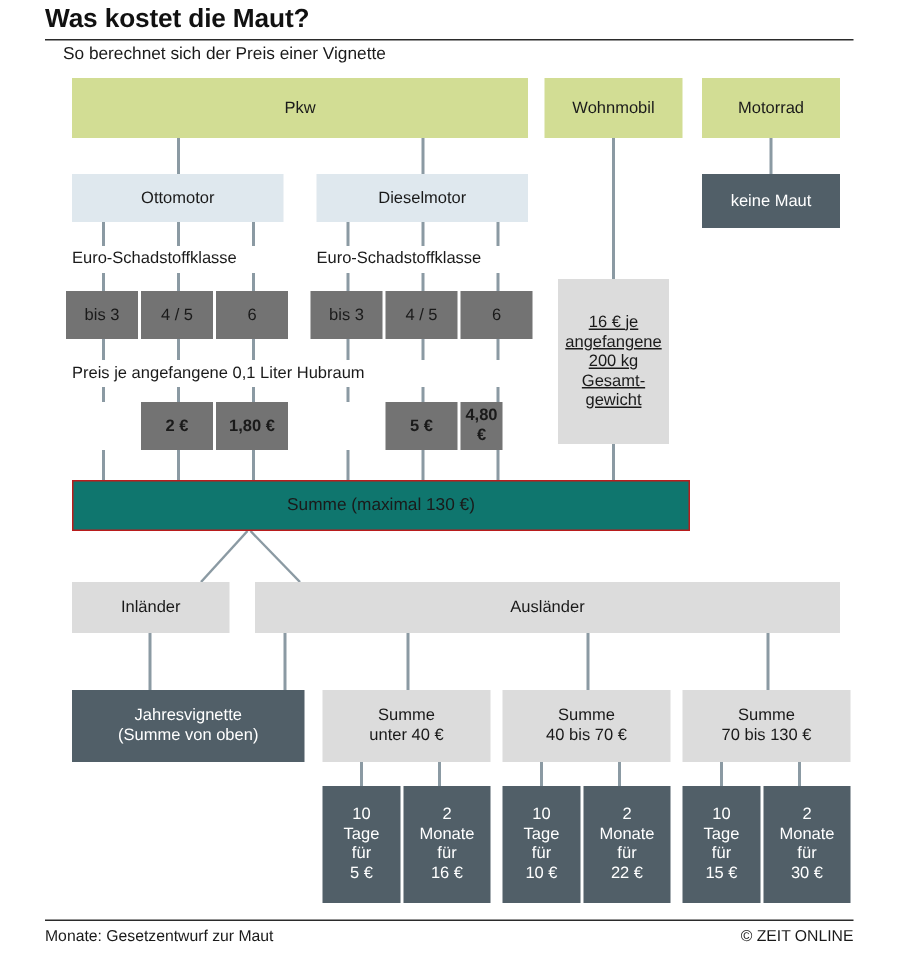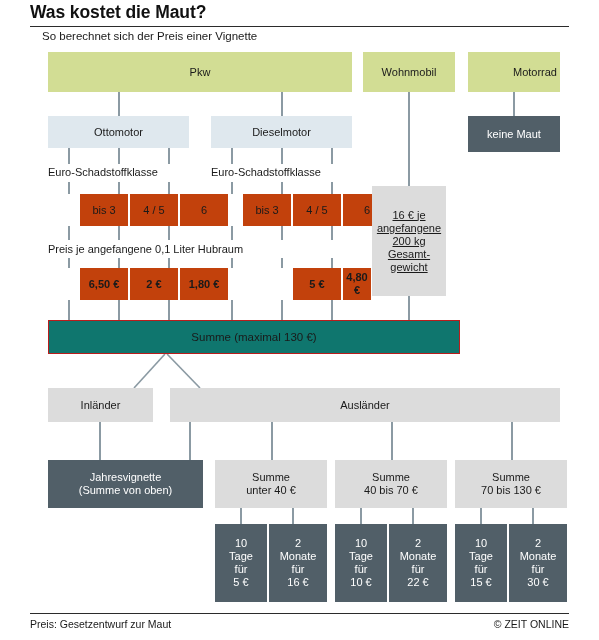--- a/index.html
+++ b/index.html
@@ -48,21 +48,21 @@
     align-items:center;
     justify-content:center;
     text-align:center;
     font-size:11px;
     line-height:13px;
     color:#1a1a1a;
     padding:2px 3px;
   }
   .box.green{background:#d2dd94;}
   .box.blue{background:#dfe8ee;}
-  .box.salmon{background:#c2410c;margin-left:36px;}
+  .box.salmon{background:#737373;}
   .box.grey{background:#dcdcdc;}
   .box.dark{background:#515f68;color:#ffffff;}
   .box.outlined{border:1px solid #b91c1c;background:#0f766e;}
   .box .txt{display:block;}
   .box.bold{font-weight:bold;}
   
   .label{
     position:absolute;
     font-size:11px;
     line-height:13px;
@@ -107,21 +107,21 @@
   <div class="title">Was kostet die Maut?</div>
   <div class="rule-top"></div>
   <div class="subtitle">So berechnet sich der Preis einer Vignette</div>
 
   <div class="box green" style="left:48px; top:52px; width:304px; height:40px;">
     <span class="txt">Pkw</span>
   </div>
   <div class="box green" style="left:363px; top:52px; width:92px; height:40px;">
     <span class="txt">Wohnmobil</span>
   </div>
-  <div class="box green" style="left:468px; top:52px; width:92px; height:40px;justify-content:flex-end;">
+  <div class="box green" style="left:468px; top:52px; width:92px; height:40px;">
     <span class="txt">Motorrad</span>
   </div>
 
   <div class="vline" style="left:118px; top:92px; height:24px;"></div>
   <div class="vline" style="left:281px; top:92px; height:24px;"></div>
 
   <div class="vline" style="left:408px; top:92px; height:94px;"></div>
 
   <div class="vline" style="left:513px; top:92px; height:24px;"></div>
 
@@ -181,23 +181,20 @@
 
   <div class="label" style="left:48px; top:243px; width:304px;">Preis je angefangene 0,1 Liter Hubraum</div>
 
   <div class="vline" style="left:68px; top:258px; height:10px;"></div>
   <div class="vline" style="left:118px; top:258px; height:10px;"></div>
   <div class="vline" style="left:168px; top:258px; height:10px;"></div>
   <div class="vline" style="left:231px; top:258px; height:10px;"></div>
   <div class="vline" style="left:281px; top:258px; height:10px;"></div>
   <div class="vline" style="left:331px; top:258px; height:10px;"></div>
 
-  <div class="box salmon bold" style="left:44px; top:268px; width:48px; height:32px;">
-    <span class="txt">6,50 €</span>
-  </div>
   <div class="box salmon bold" style="left:94px; top:268px; width:48px; height:32px;">
     <span class="txt">2 €</span>
   </div>
   <div class="box salmon bold" style="left:144px; top:268px; width:48px; height:32px;">
     <span class="txt">1,80 €</span>
   </div>
   <div class="box salmon bold" style="left:257px; top:268px; width:48px; height:32px;">
     <span class="txt">5 €</span>
   </div>
   <div class="box salmon bold" style="left:307px; top:268px; width:28px; height:32px;">
@@ -298,16 +295,16 @@
     <span class="txt">15 €</span>
   </div>
   <div class="box dark" style="left:509px; top:524px; width:58px; height:78px; flex-direction:column;">
     <span class="txt">2</span>
     <span class="txt">Monate</span>
     <span class="txt">für</span>
     <span class="txt">30 €</span>
   </div>
 
   <div class="rule-bottom"></div>
-  <div class="src">Preis: Gesetzentwurf zur Maut</div>
+  <div class="src">Monate: Gesetzentwurf zur Maut</div>
   <div class="credit">© ZEIT ONLINE</div>
 
 </div>
 
 </body></html>

